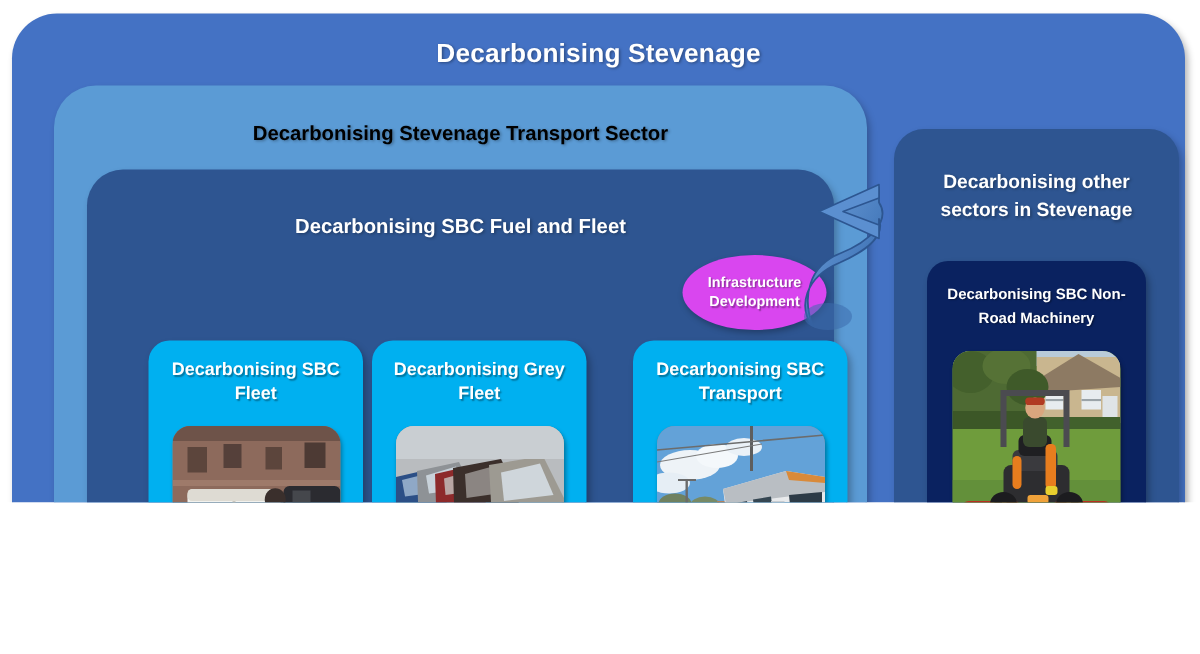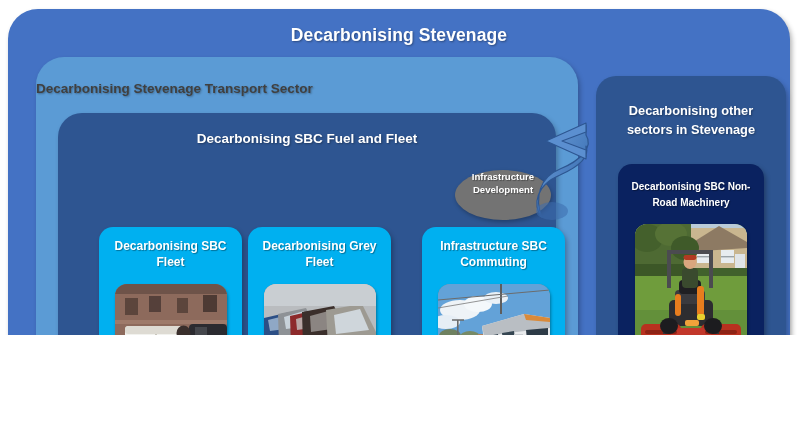--- a/index.html
+++ b/index.html
@@ -51,61 +51,63 @@
     height: 340px;
     background: #5B9BD5;
     border-radius: 28px;
     box-shadow: 2px 3px 5px rgba(0,0,0,0.25);
   }
   .transport-title {
     position: absolute;
     left: 0;
     top: 24px;
     width: 100%;
-    color: #404040;
+    text-align: center;
+    color: #000000;
     font-size: 13.5px;
     font-weight: bold;
     text-shadow: 1px 1px 2px rgba(0,0,0,0.32);
   }
 
   
   .fuelfleet-box {
     position: absolute;
     left: 22px;
     top: 56px;
     width: 498px;
     height: 268px;
     background: #2E5591;
     border-radius: 24px;
     box-shadow: 2px 3px 5px rgba(0,0,0,0.25);
   }
   .fuelfleet-title {
     position: absolute;
     left: 0;
-    top: 18px;
+    top: 30px;
     width: 100%;
     text-align: center;
     color: #ffffff;
     font-size: 13.5px;
     font-weight: bold;
     text-shadow: 1px 1px 2px rgba(0,0,0,0.32);
   }
 
   
   .infra-ellipse {
     position: absolute;
     left: 419px;
     top: 113px;
     width: 96px;
     height: 50px;
-    background: #737373;
+    background: #d946ef;
     border-radius: 50%;
     display: flex;
     flex-direction: column;
     align-items: center;
+    justify-content: center;
     box-shadow: 1px 2px 4px rgba(0,0,0,0.28);
   }
   .infra-ellipse span {
     display: block;
     color: #ffffff;
     font-size: 9.6px;
     font-weight: bold;
     line-height: 13px;
     text-align: center;
     text-shadow: 1px 1px 1px rgba(0,0,0,0.35);
@@ -158,21 +160,21 @@
     overflow: hidden;
     box-shadow: 1px 2px 3px rgba(0,0,0,0.35);
     background: #888;
   }
   .leaf-photo svg { display: block; }
 
   
   .other-box {
     position: absolute;
     left: 588px;
-    top: 67px;
+    top: 77px;
     width: 190px;
     height: 322px;
     background: #2E5591;
     border-radius: 20px;
     box-shadow: 2px 3px 5px rgba(0,0,0,0.25);
   }
   .other-title {
     position: absolute;
     left: 10px;
     top: 25px;
@@ -319,21 +321,21 @@
               <rect x="70" y="70" width="30" height="11" rx="3" fill="#6d6a64"></rect>
               <rect x="66" y="84" width="46" height="7" rx="2" fill="#8a8780"></rect>
             </g>
 
             <rect x="0" y="0" width="112" height="22" fill="#c9ced2"></rect>
           </svg>
         </div>
       </div>
 
       <div class="leaf-card c3">
-        <div class="leaf-title">Infrastructure SBC Commuting</div>
+        <div class="leaf-title">Decarbonising SBC Transport</div>
         <div class="leaf-photo">
           <svg width="112" height="113" viewBox="0 0 112 113">
 
             <rect x="0" y="0" width="112" height="62" fill="#63a2d8"></rect>
             <ellipse cx="22" cy="26" rx="20" ry="10" fill="#eef3f7"></ellipse>
             <ellipse cx="40" cy="20" rx="14" ry="8" fill="#f4f8fb"></ellipse>
             <ellipse cx="8" cy="38" rx="14" ry="7" fill="#e6eef5"></ellipse>
             <ellipse cx="58" cy="14" rx="12" ry="6" fill="#eaf1f7"></ellipse>
 
             <rect x="0" y="52" width="46" height="12" fill="#7e8d6b"></rect>

